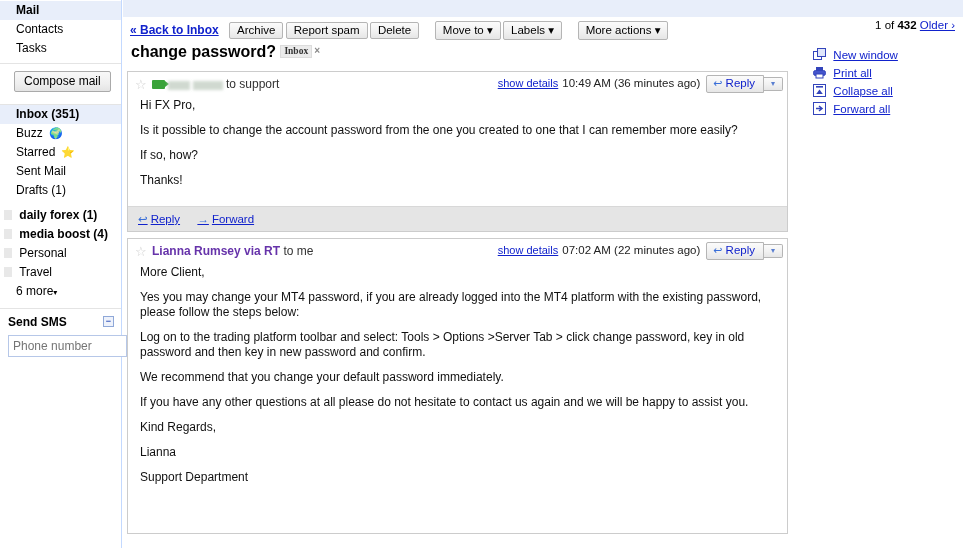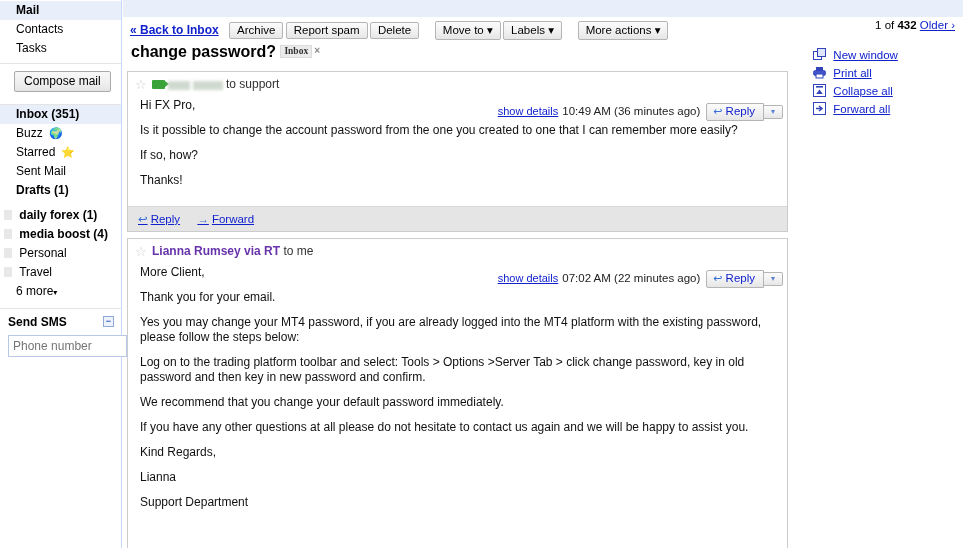--- a/index.html
+++ b/index.html
@@ -29,21 +29,21 @@
     padding: 2px 6px 2px 16px;
     line-height: 15px;
     font-size: 12px;
     white-space: nowrap;
     cursor: pointer;
   }
   .nav-row.sel {
     background: #e8eefa;
     font-weight: bold;
   }
-  .nav-row.bold { font-weight: bold; }
+  .nav-row.bold { font-weight: normal; }
   .sep-line {
     border-top: 1px solid #e4e4e4;
     margin: 5px 0 0 0;
   }
   .compose-wrap {
     padding: 7px 0 7px 14px;
   }
   .compose-btn {
     display: inline-block;
     padding: 2px 9px 3px 9px;
@@ -224,21 +224,21 @@
   .vid-ico:after {
     content:''; position:absolute; right:-4px; top:1px;
     border-left: 4px solid #3aa33a;
     border-top: 3px solid transparent;
     border-bottom: 3px solid transparent;
   }
   .sender-name { font-weight: bold; color: #6633aa; }
   .sender-to { color: #333; font-weight: normal; }
   .head-right {
     position: absolute; right: 4px; top: 3px;
-    white-space: nowrap; font-size: 11.5px; margin-top: 28px;
+    white-space: nowrap; font-size: 11.5px;
   }
   .showdetails { color: #1122cc; text-decoration: underline; cursor: pointer; font-size: 11px; }
   .timestamp { color: #222; margin-left: 4px; margin-right: 6px; font-size: 11.5px; }
   .reply-btn {
     display: inline-block;
     border: 1px solid #b5b5b5;
     border-radius: 2px 0 0 2px;
     background: linear-gradient(to bottom, #fbfbfb 0%, #f1f1f1 55%, #e6e6e6 100%);
     padding: 1px 8px 2px 6px;
     color: #1122cc;
@@ -455,21 +455,20 @@
           <span class="sender">
             <span class="sender-name">Lianna Rumsey via RT</span>
             <span class="sender-to">to me</span>
           </span>
           <span class="head-right">
             <span class="showdetails">show details</span><span class="timestamp">07:02 AM (22 minutes ago)</span><span class="reply-btn"><span class="reply-arrow">↩</span><span>Reply</span></span><span class="reply-caret">▾</span>
           </span>
         </div>
         <div class="msg-body">
           <p>More Client,</p>
-          <p>Thank you for your email.</p>
           <p>Yes you may change your MT4 password, if you are already logged into the MT4 platform with the existing password, please follow the steps below:</p>
           <p>Log on to the trading platform toolbar and select: Tools &gt; Options &gt;Server Tab &gt; click change password, key in old password and then key in new password and confirm.</p>
           <p>We recommend that you change your default password immediately.</p>
           <p>If you have any other questions at all please do not hesitate to contact us again and we will be happy to assist you.</p>
           <p>Kind Regards,</p>
           <p>Lianna</p>
           <p>Support Department</p>
           <p style="height:20px"></p>
 
         </div>

